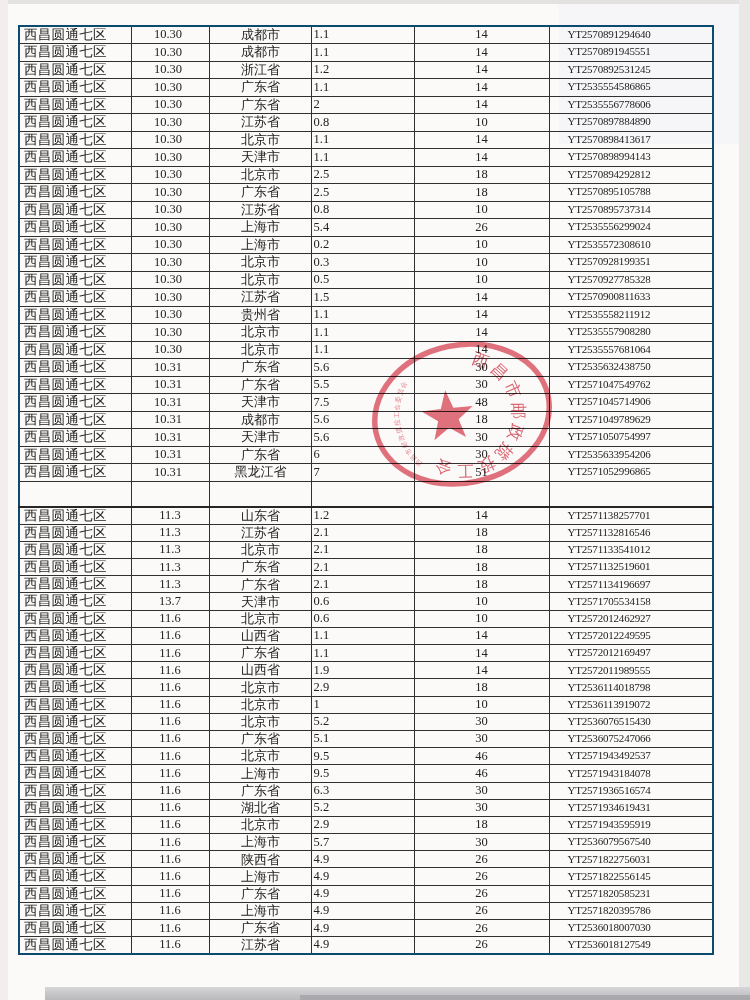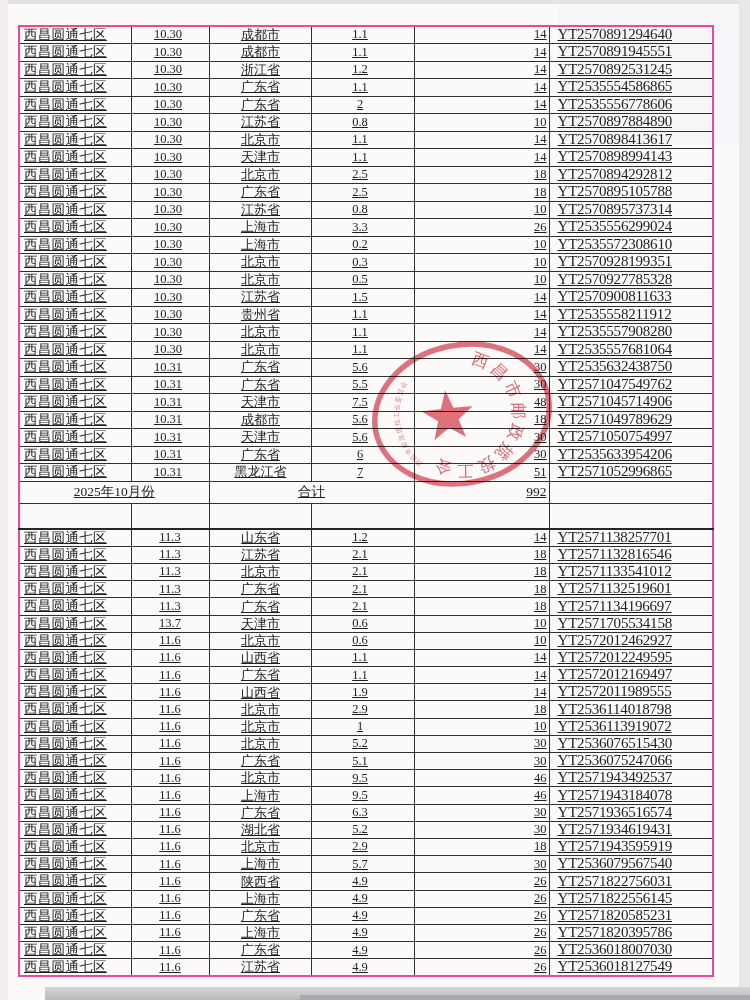--- a/index.html
+++ b/index.html
@@ -14,43 +14,42 @@
   .edge-left{position:absolute;left:0;top:0;width:8px;height:1000px;background:#f4edee;}
   .edge-right{position:absolute;right:0;top:0;width:11px;height:1000px;background:#e9e8e6;}
   .tint-topright{position:absolute;right:11px;top:4px;width:180px;height:140px;background:#f4f4f8;opacity:.6;}
   .edge-bottom{position:absolute;left:45px;right:0;bottom:0;height:13px;
     background:linear-gradient(#d6d6d8,#b9b9bc);}
   .edge-bottom-dark{position:absolute;left:300px;right:0;bottom:0;height:5px;background:#a9a9ad;}
 
   .sheet{position:absolute;left:18px;top:25px;width:694px;}
   table.sheet-table{
     border-collapse:collapse;table-layout:fixed;width:694px;
-    border:2px solid #ec4899;
-    text-decoration:underline;
+    border:2px solid #0c4a6e;
   }
   td{
     border:1px solid #303030;
     padding:0 2px;
     font-size:12.5px;
     line-height:1.05;
     overflow:hidden;white-space:nowrap;
     color:#222;
   }
   #tb1 tr{height:17.5px;}
   #tb2 tr{height:17.2px;}
   tr.sum{height:22px;}
   tr.empty{height:26px;}
   tr.empty td{border-bottom:2px solid #262626;}
   .c-area{text-align:left;padding-left:4px;font-size:13.5px;letter-spacing:.3px;}
   .c-date{text-align:center;padding-right:6px;}
   #tb2 .c-date{padding-right:2px;}
   .c-dest{text-align:center;padding-left:3px;font-size:13px;}
-  .c-wt{text-align:center;padding-right:7px;}
-  .c-price{text-align:right;padding-right:2px;}
-  .c-no{text-align:left;padding-left:8px;font-size:15px;letter-spacing:-.2px;}
+  .c-wt{text-align:left;padding-right:7px;}
+  .c-price{text-align:center;padding-right:2px;}
+  .c-no{text-align:left;padding-left:18px;font-size:11px;letter-spacing:-.2px;}
   .sum-period,.sum-label{text-align:center;font-size:13.5px;}
   .sum-total{text-align:right;padding-right:2px;font-size:13.5px;}
 
   .stamp{
     position:absolute;left:366px;top:336px;width:196px;height:158px;
     mix-blend-mode:multiply;opacity:.9;pointer-events:none;
   }
 </style>
 </head>
 <body>
@@ -158,21 +157,21 @@
     <td class="c-date">10.30</td>
     <td class="c-dest">江苏省</td>
     <td class="c-wt">0.8</td>
     <td class="c-price">10</td>
     <td class="c-no">YT2570895737314</td>
   </tr>
         <tr>
     <td class="c-area">西昌圆通七区</td>
     <td class="c-date">10.30</td>
     <td class="c-dest">上海市</td>
-    <td class="c-wt">3.3</td>
+    <td class="c-wt">5.4</td>
     <td class="c-price">26</td>
     <td class="c-no">YT2535556299024</td>
   </tr>
         <tr>
     <td class="c-area">西昌圆通七区</td>
     <td class="c-date">10.30</td>
     <td class="c-dest">上海市</td>
     <td class="c-wt">0.2</td>
     <td class="c-price">10</td>
     <td class="c-no">YT2535572308610</td>
@@ -276,26 +275,20 @@
         <tr>
     <td class="c-area">西昌圆通七区</td>
     <td class="c-date">10.31</td>
     <td class="c-dest">黑龙江省</td>
     <td class="c-wt">7</td>
     <td class="c-price">51</td>
     <td class="c-no">YT2571052996865</td>
   </tr>
       </tbody>
     <tbody>
-      <tr class="sum">
-        <td colspan="2" class="sum-period">2025年10月份</td>
-        <td colspan="2" class="sum-label">合计</td>
-        <td class="sum-total">992</td>
-        <td></td>
-      </tr>
       <tr class="empty">
         <td></td>
         <td></td>
         <td></td>
         <td></td>
         <td></td>
         <td></td>
       </tr>
     </tbody>
     <tbody id="tb2">

